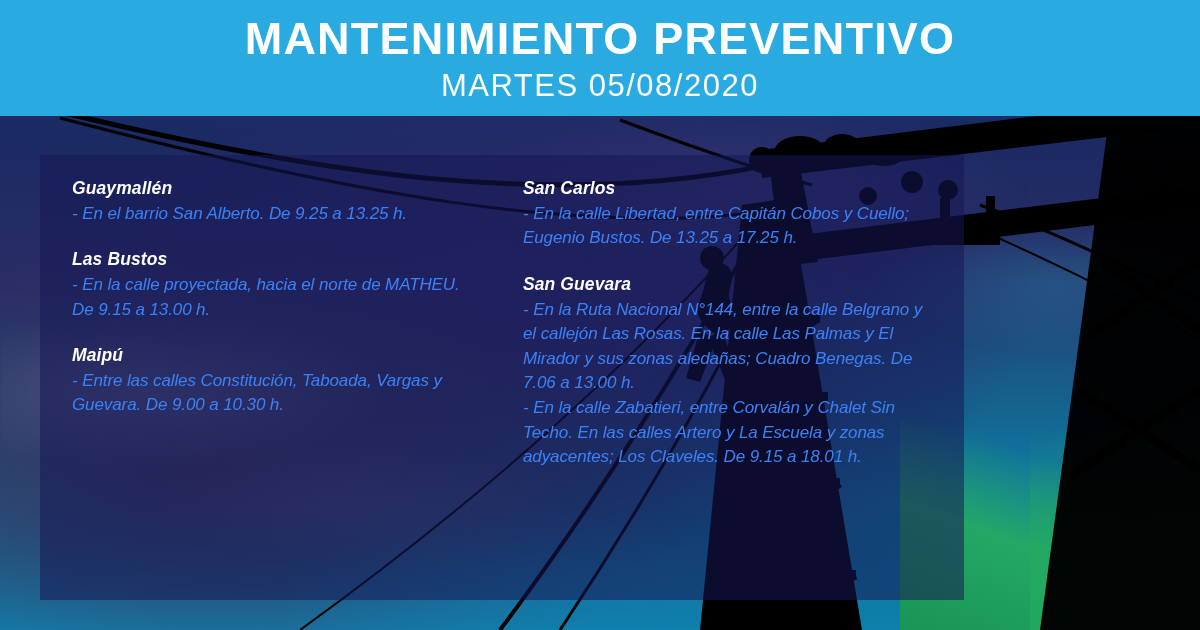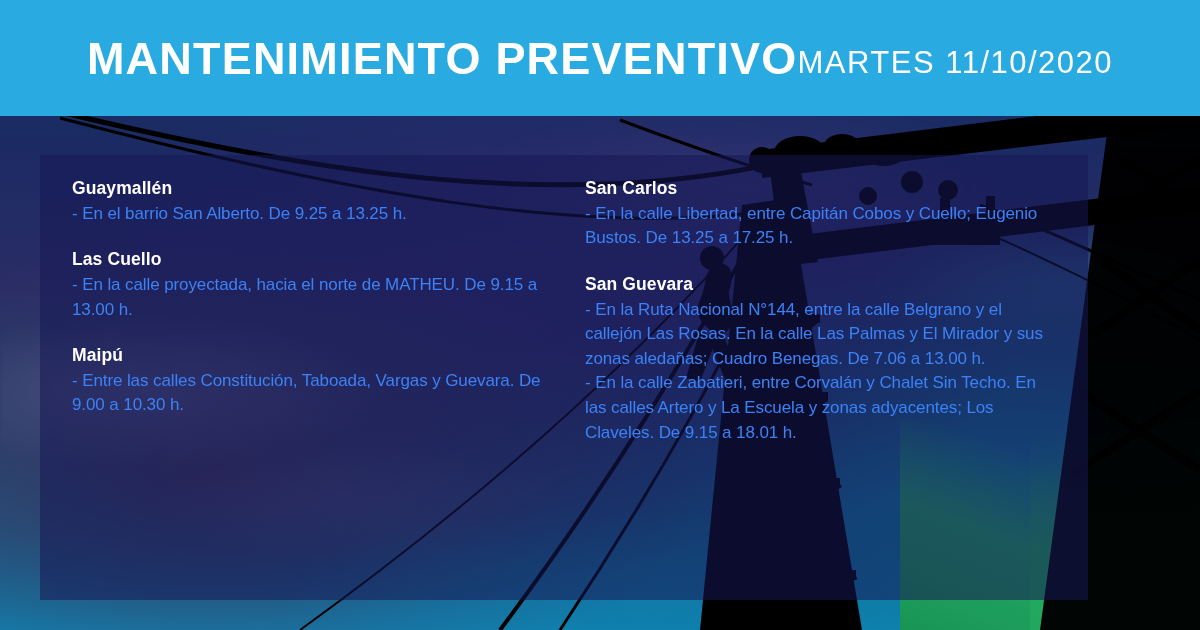--- a/index.html
+++ b/index.html
@@ -51,21 +51,21 @@
   
   .art { position:absolute; inset:0; }
   .art svg { display:block; width:1200px; height:630px; }
 
   
   .header {
     position:absolute; top:0; left:0;
     width:1200px; height:116px;
     background:#29ABE2;
     z-index:5;
-    display:flex; flex-direction:row;
+    display:flex; flex-direction:column;
     align-items:center; justify-content:center;
   }
   .header-title {
     color:#ffffff;
     font-size:45px;
     font-weight:bold;
     letter-spacing:1.2px;
     line-height:1;
     text-transform:uppercase;
   }
@@ -75,25 +75,26 @@
     font-weight:normal;
     letter-spacing:1.5px;
     line-height:1;
     margin-top:9px;
   }
 
   
   .panel {
     position:absolute;
     left:40px; top:155px;
-    width:1048px; height:445px;
+    width:924px; height:445px;
     background:rgba(22,24,84,0.55);
     z-index:6;
     display:flex;
     padding:22px 30px 20px 32px;
+    font-style:italic;
   }
   .col {
     flex:1;
     padding-right:26px;
   }
   .col.right { padding-right:0; padding-left:14px; }
 
   .entry { margin-bottom:22px; }
   .entry:last-child { margin-bottom:0; }
   .entry-title {
@@ -187,33 +188,33 @@
         <path d="M700 300 c8-18 4-34 18-36 c14-2 16 12 12 24 c-4 12 6 20 2 34 c-4 14-14 16-22 8 c-8-8-16-14-10-30Z"></path>
         <circle cx="712" cy="258" r="12"></circle>
         <path d="M700 330 l-14 48 l14 4 l16 -42Z"></path>
         <path d="M722 330 l16 46 l-12 6 l-18 -44Z"></path>
       </g>
     </svg>
   </div>
 
   <div class="header">
     <div class="header-title">MANTENIMIENTO PREVENTIVO</div>
-    <div class="header-sub">MARTES 11/10/2020</div>
+    <div class="header-sub">MARTES 05/08/2020</div>
   </div>
 
   <div class="panel">
     <div class="col left">
 
       <div class="entry">
         <div class="entry-title">Guaymallén</div>
         <div class="entry-line">- En el barrio San Alberto. De 9.25 a 13.25 h.</div>
       </div>
 
       <div class="entry">
-        <div class="entry-title">Las Cuello</div>
+        <div class="entry-title">Las Bustos</div>
         <div class="entry-line">- En la calle proyectada, hacia el norte de MATHEU. De 9.15 a 13.00 h.</div>
       </div>
 
       <div class="entry">
         <div class="entry-title">Maipú</div>
         <div class="entry-line">- Entre las calles Constitución, Taboada, Vargas y Guevara. De 9.00 a 10.30 h.</div>
       </div>
 
 
     </div>

